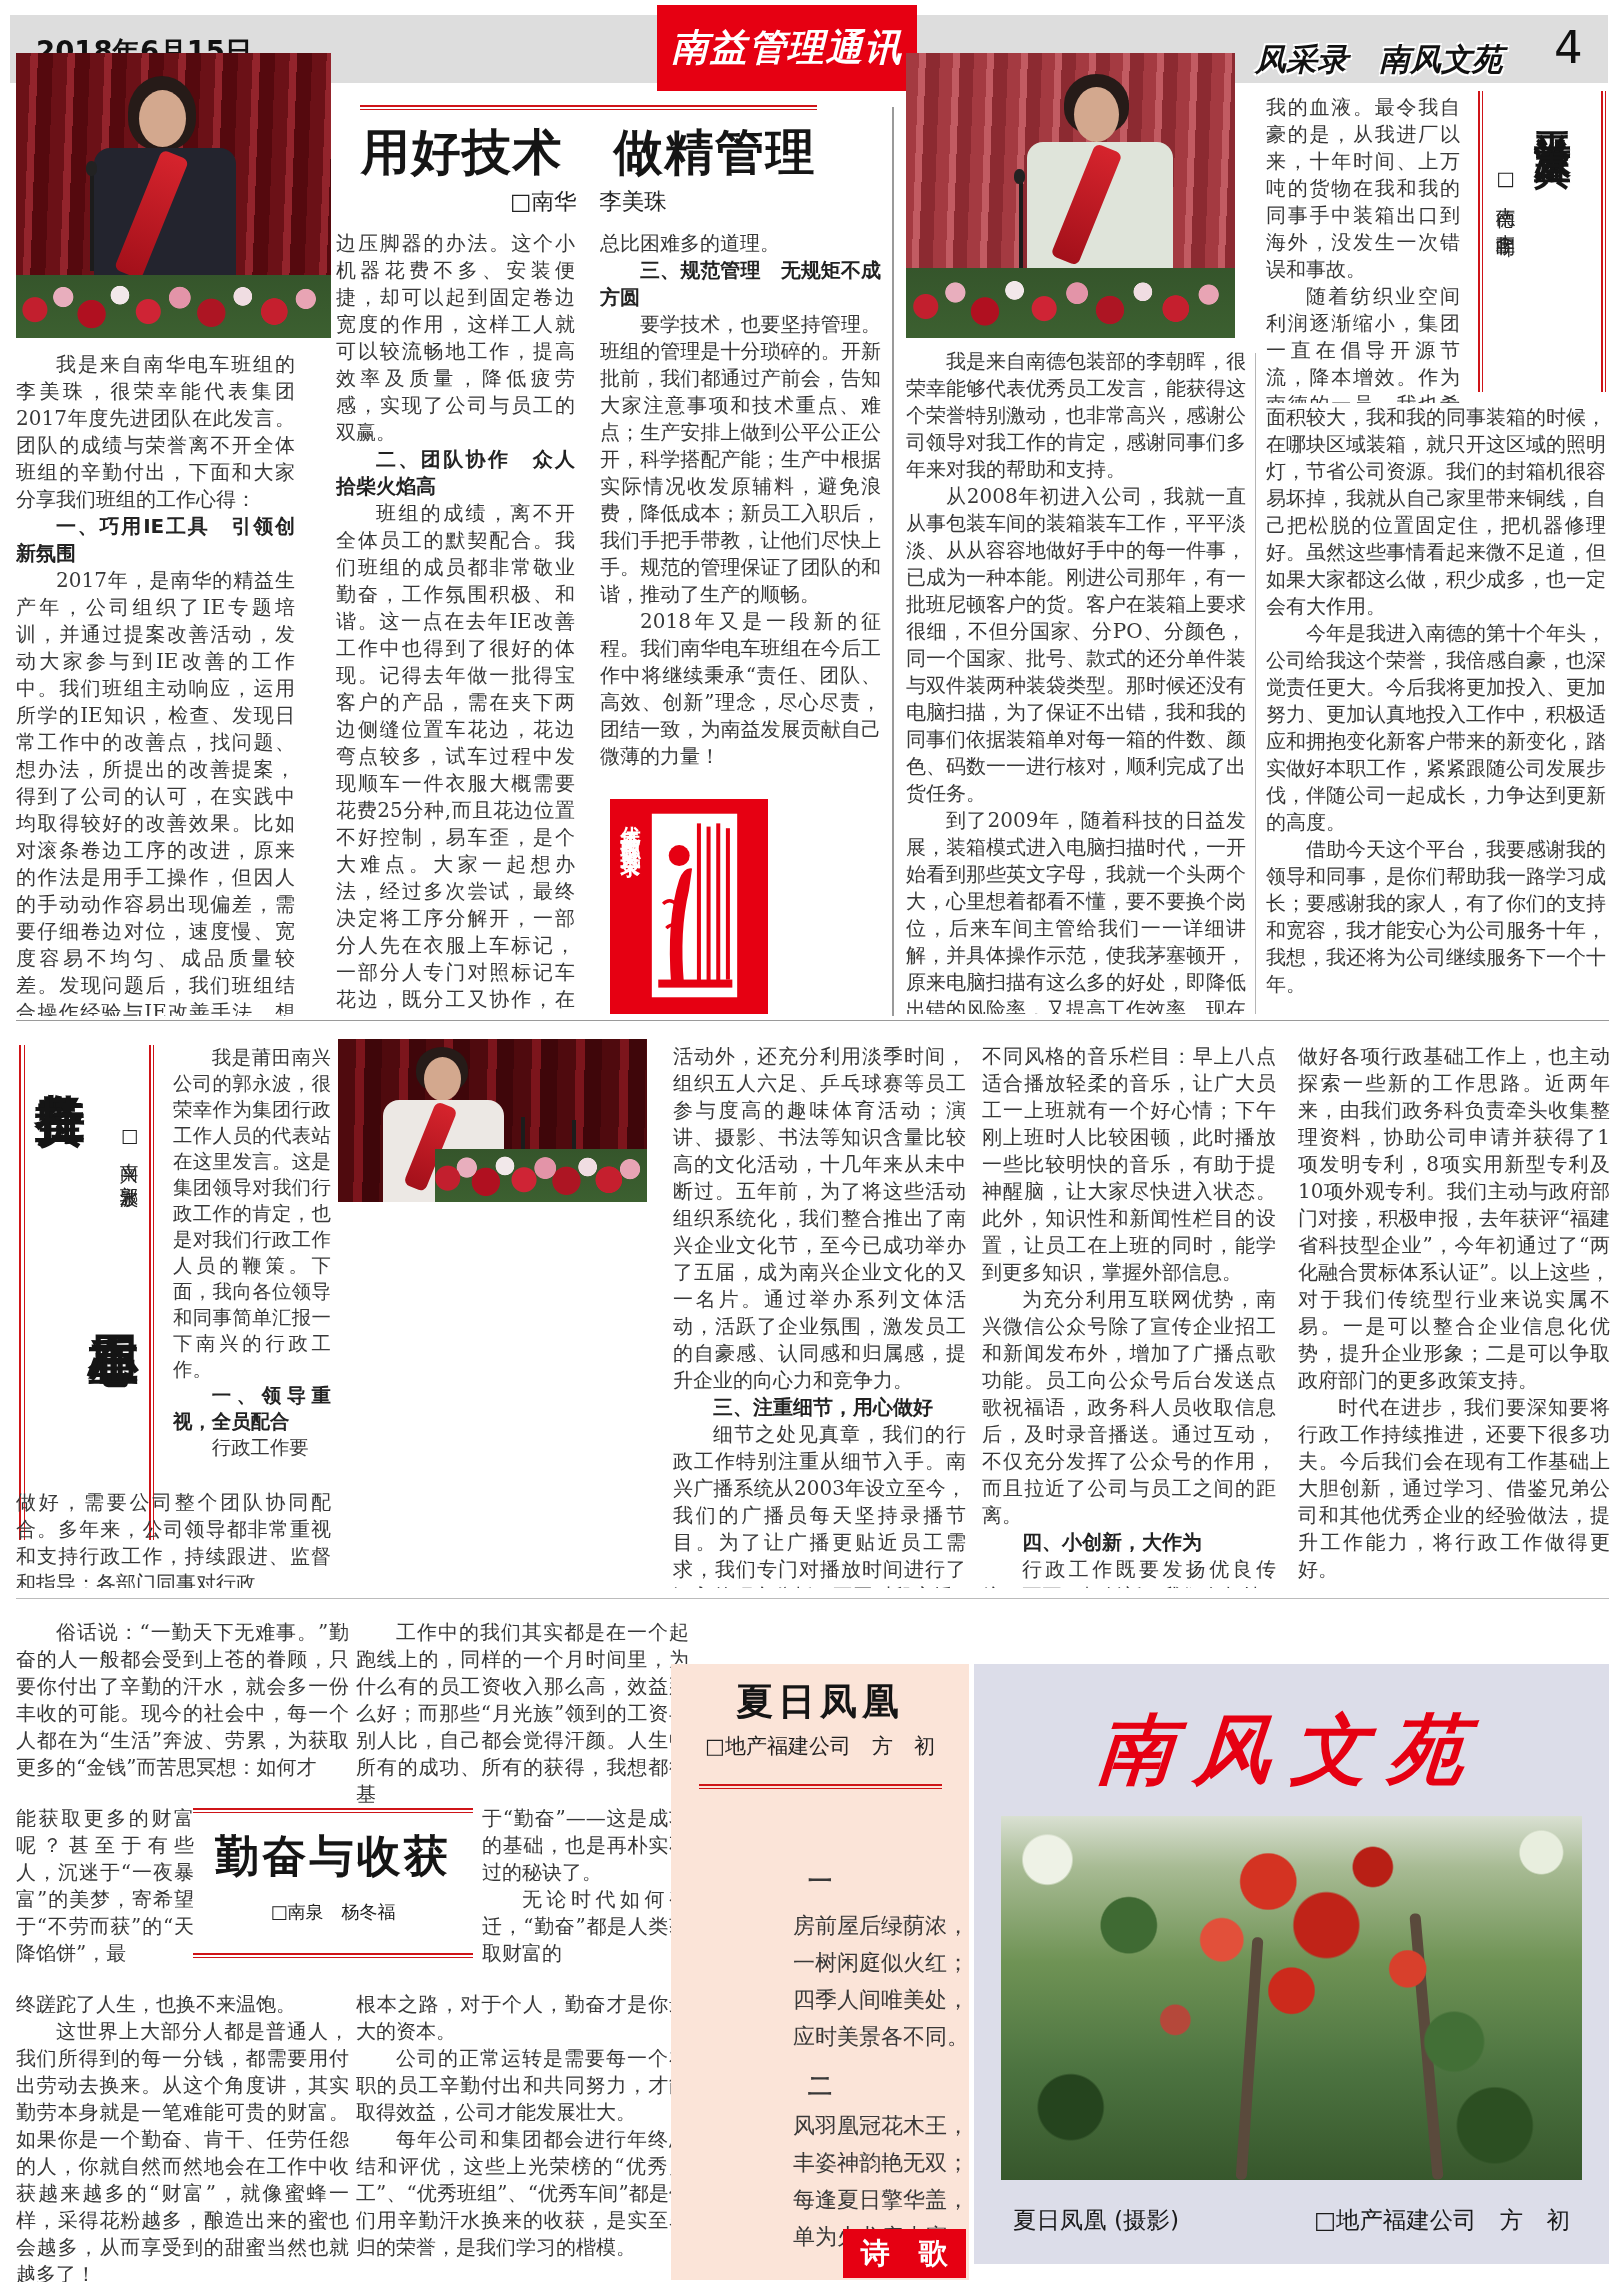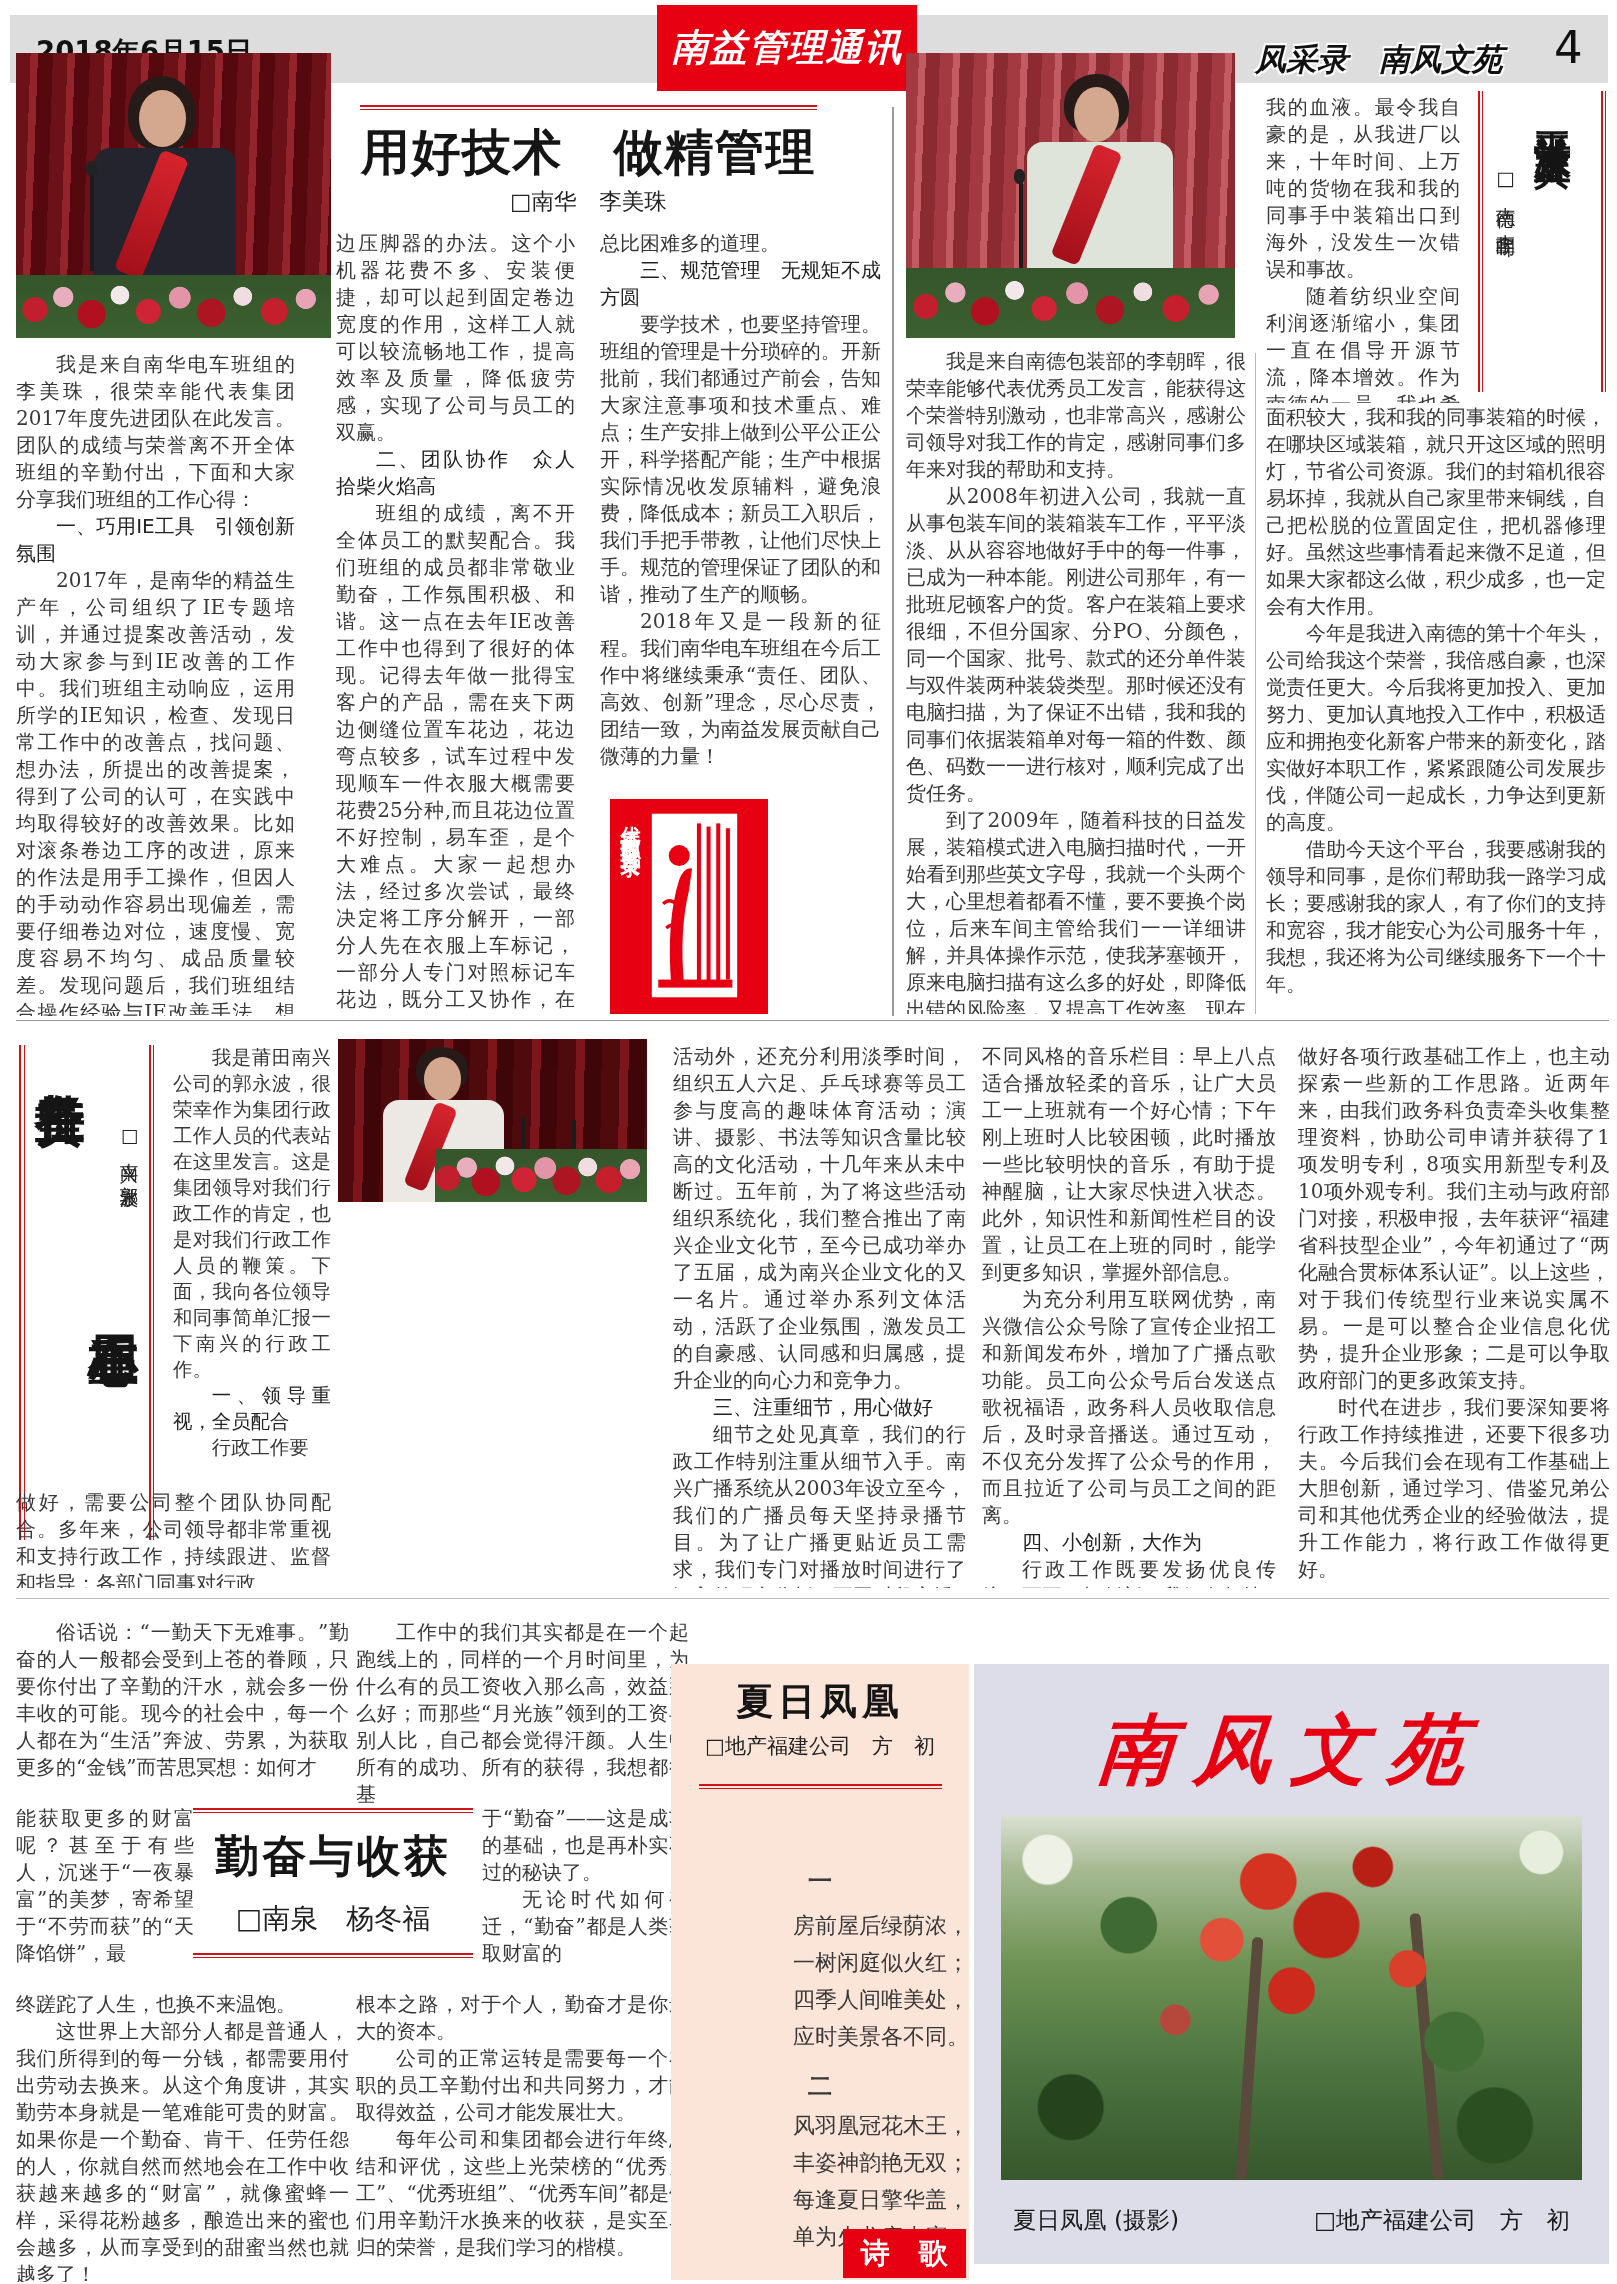--- a/index.html
+++ b/index.html
@@ -18,21 +18,21 @@
   .header-page{position:absolute;left:1554px;top:21px;font-size:45px;color:#111;
                font-family:"DejaVu Sans","Liberation Sans",sans-serif;}
   
   .rule2{border-top:2.4px solid #cf1418;border-bottom:1.6px solid #cf1418;height:2.4px;}
   .vrule2{border-left:2.4px solid #cf1418;border-right:1.6px solid #cf1418;width:2.4px;}
   .divider{background:#9a9a9a;}
   
   .col{position:absolute;font-size:20px;line-height:27px;text-align:justify;overflow:hidden;}
   .col p{margin:0;text-indent:2em;}
   .col p.cont{text-indent:0;}
-  .col p.subhead{font-weight:400;font-family:"DejaVu Sans","Liberation Sans",sans-serif;color:#222;}
+  .col p.subhead{font-weight:700;font-family:"DejaVu Sans","Liberation Sans",sans-serif;color:#222;}
   .vtext{writing-mode:vertical-rl;}
   .title-big{font-weight:700;color:#151515;}
   .byline{color:#222;}
   
   .photo{position:absolute;overflow:hidden;}
   .curtain-dark{background:repeating-linear-gradient(92deg,#6b1117 0 14.6px,#93242c 14.6px 22px,#55090e 22px 37px);}
   .curtain-light{background:repeating-linear-gradient(92deg,#a43a41 0 13px,#c25b62 13px 20px,#8c2a31 20px 34px);}
   .curtain-deep{background:repeating-linear-gradient(91deg,#4f0a0e 0 18px,#7c151c 18px 27px,#3f060a 27px 44px);}
   .hair{position:absolute;background:#261b18;border-radius:50% 50% 42% 42%;}
   .head{position:absolute;background:#d3a88e;border-radius:50%;}
@@ -229,21 +229,21 @@
       <p class="cont">能获取更多的财富呢？甚至于有些人，沉迷于“一夜暴富”的美梦，寄希望于“不劳而获”的“天降馅饼”，最</p>
     </div>
   <div class="col art" style="left:16px;top:1991px;width:333px;height:291px;">
       <p class="cont">终蹉跎了人生，也换不来温饱。</p>
       <p>这世界上大部分人都是普通人，我们所得到的每一分钱，都需要用付出劳动去换来。从这个角度讲，其实勤劳本身就是一笔难能可贵的财富。如果你是一个勤奋、肯干、任劳任怨的人，你就自然而然地会在工作中收获越来越多的“财富”，就像蜜蜂一样，采得花粉越多，酿造出来的蜜也会越多，从而享受到的甜蜜当然也就越多了！</p>
     </div>
 
   <div class="abs" style="left:193px;top:1808px;width:280px;height:150px;">
     <div class="rule2" style="position:absolute;left:0;top:0;width:100%;"></div>
     <div class="title-big" style="position:absolute;left:0;top:19.4px;width:100%;text-align:center;font-size:44px;letter-spacing:3.2px;">勤奋与收获</div>
-    <div class="byline" style="position:absolute;left:0;top:92px;width:100%;text-align:center;font-size:28px;">□南泉　杨冬福</div>
+    <div class="byline" style="position:absolute;left:0;top:92px;width:100%;text-align:center;font-size:18px;">□南泉　杨冬福</div>
     <div class="rule2" style="position:absolute;left:0;bottom:0;width:100%;"></div>
   </div>
 
   <div class="col art" style="left:356px;top:1619px;width:333px;height:186px;">
       <p>工作中的我们其实都是在一个起跑线上的，同样的一个月时间里，为什么有的员工资收入那么高，效益那么好；而那些“月光族”领到的工资与别人比，自己都会觉得汗颜。人生中所有的成功、所有的获得，我想都得基</p>
     </div>
   <div class="col art" style="left:482px;top:1805px;width:207px;height:186px;">
       <p class="cont">于“勤奋”——这是成功的基础，也是再朴实不过的秘诀了。</p>
       <p>无论时代如何变迁，“勤奋”都是人类获取财富的</p>
     </div>

